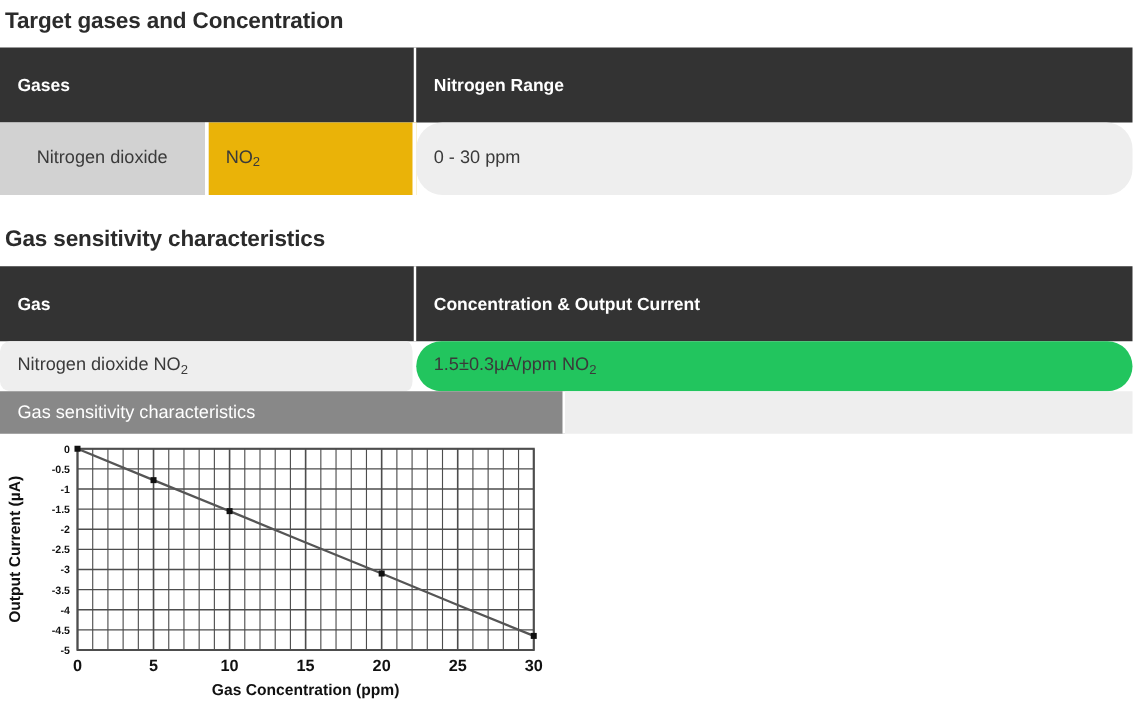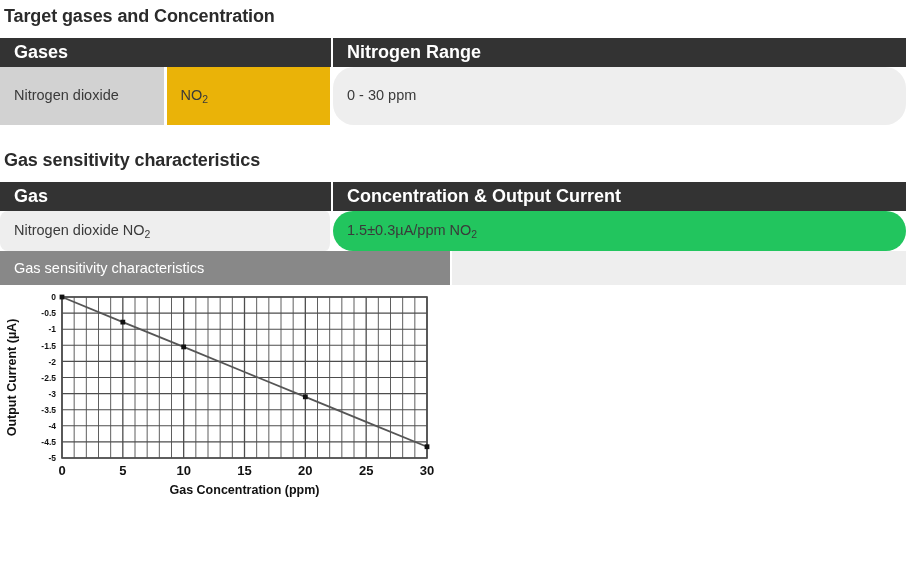--- a/index.html
+++ b/index.html
@@ -28,39 +28,39 @@
   
   .tbl {
     border-collapse: separate;
     border-spacing: 0;
     width: 906px;
     table-layout: fixed;
   }
   .tbl th {
     background: #333333;
     color: #ffffff;
-    font-size: 18px;
+    font-size: 14px;
     font-weight: bold;
     text-align: left;
-    padding: 4px 14px;
+    padding: 22px 14px;
     border-right: 2px solid #ffffff;
     vertical-align: middle;
   }
   .tbl th.last { border-right: none; }
   .tbl td {
     font-size: 14.5px;
     color: #3a3a3a;
     padding: 10px 14px;
     vertical-align: middle;
     border-right: 3px solid #ffffff;
     line-height: 1.35;
   }
   .tbl td.last { border-right: none; border-radius: 21px; }
 
-  .t1 td.c1 { background: #d2d2d2; width: 152px; }
+  .t1 td.c1 { background: #d2d2d2; width: 152px; text-align: center; }
   .t1 td.c2 { background: #eab308; width: 151px; }
   .t1 td.c3 { background: #eeeeee; }
   .t1 th.h1 { width: 303px; }
 
   .t2 td.c1 { background: #eeeeee; width: 303px; border-radius: 8px; }
   .t2 td.c2 { background: #22c55e; }
   .t2 th.h1 { width: 303px; }
 
   
   .caption-row {

